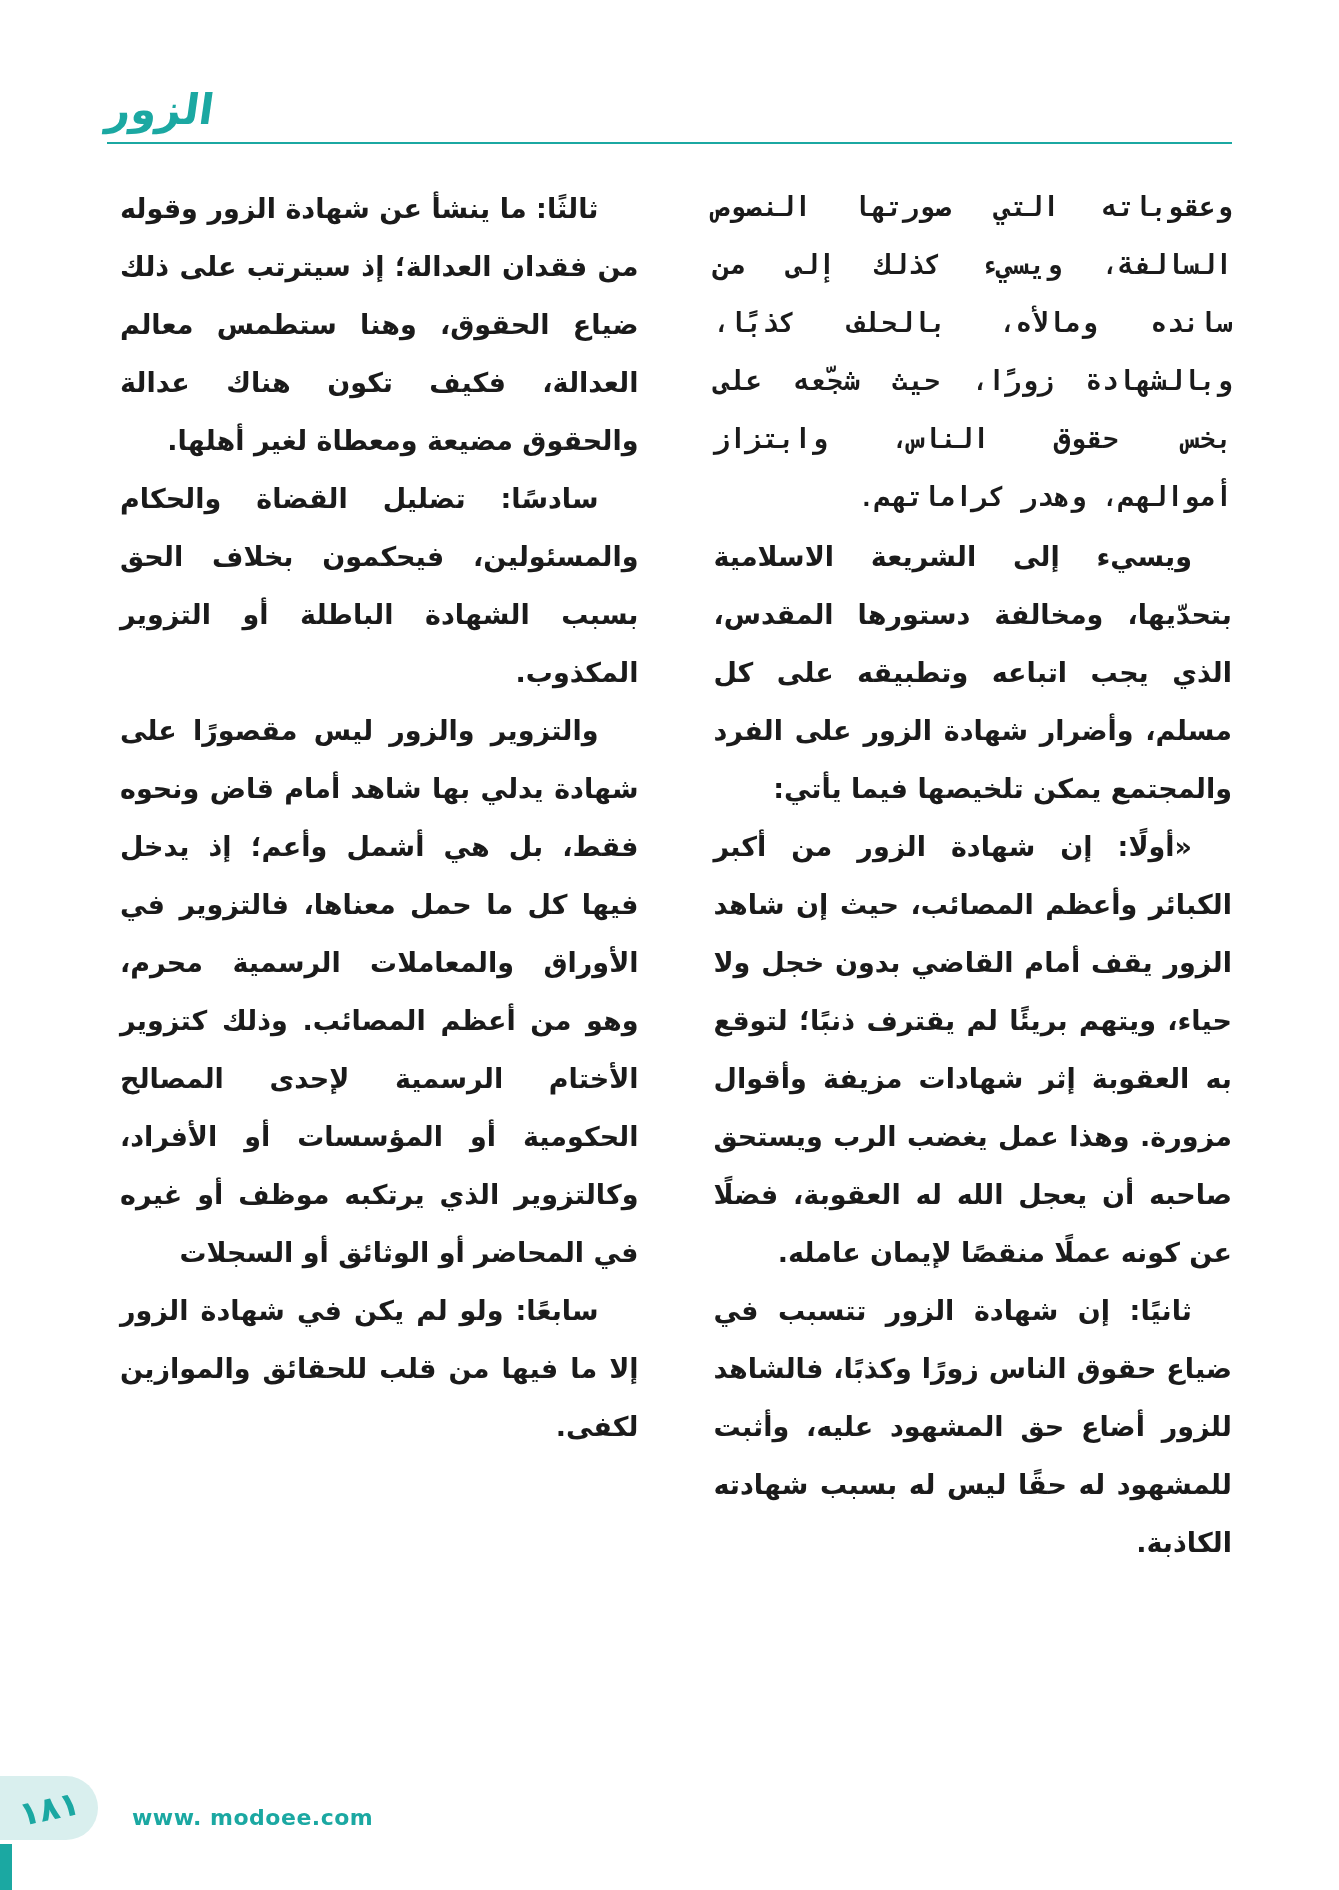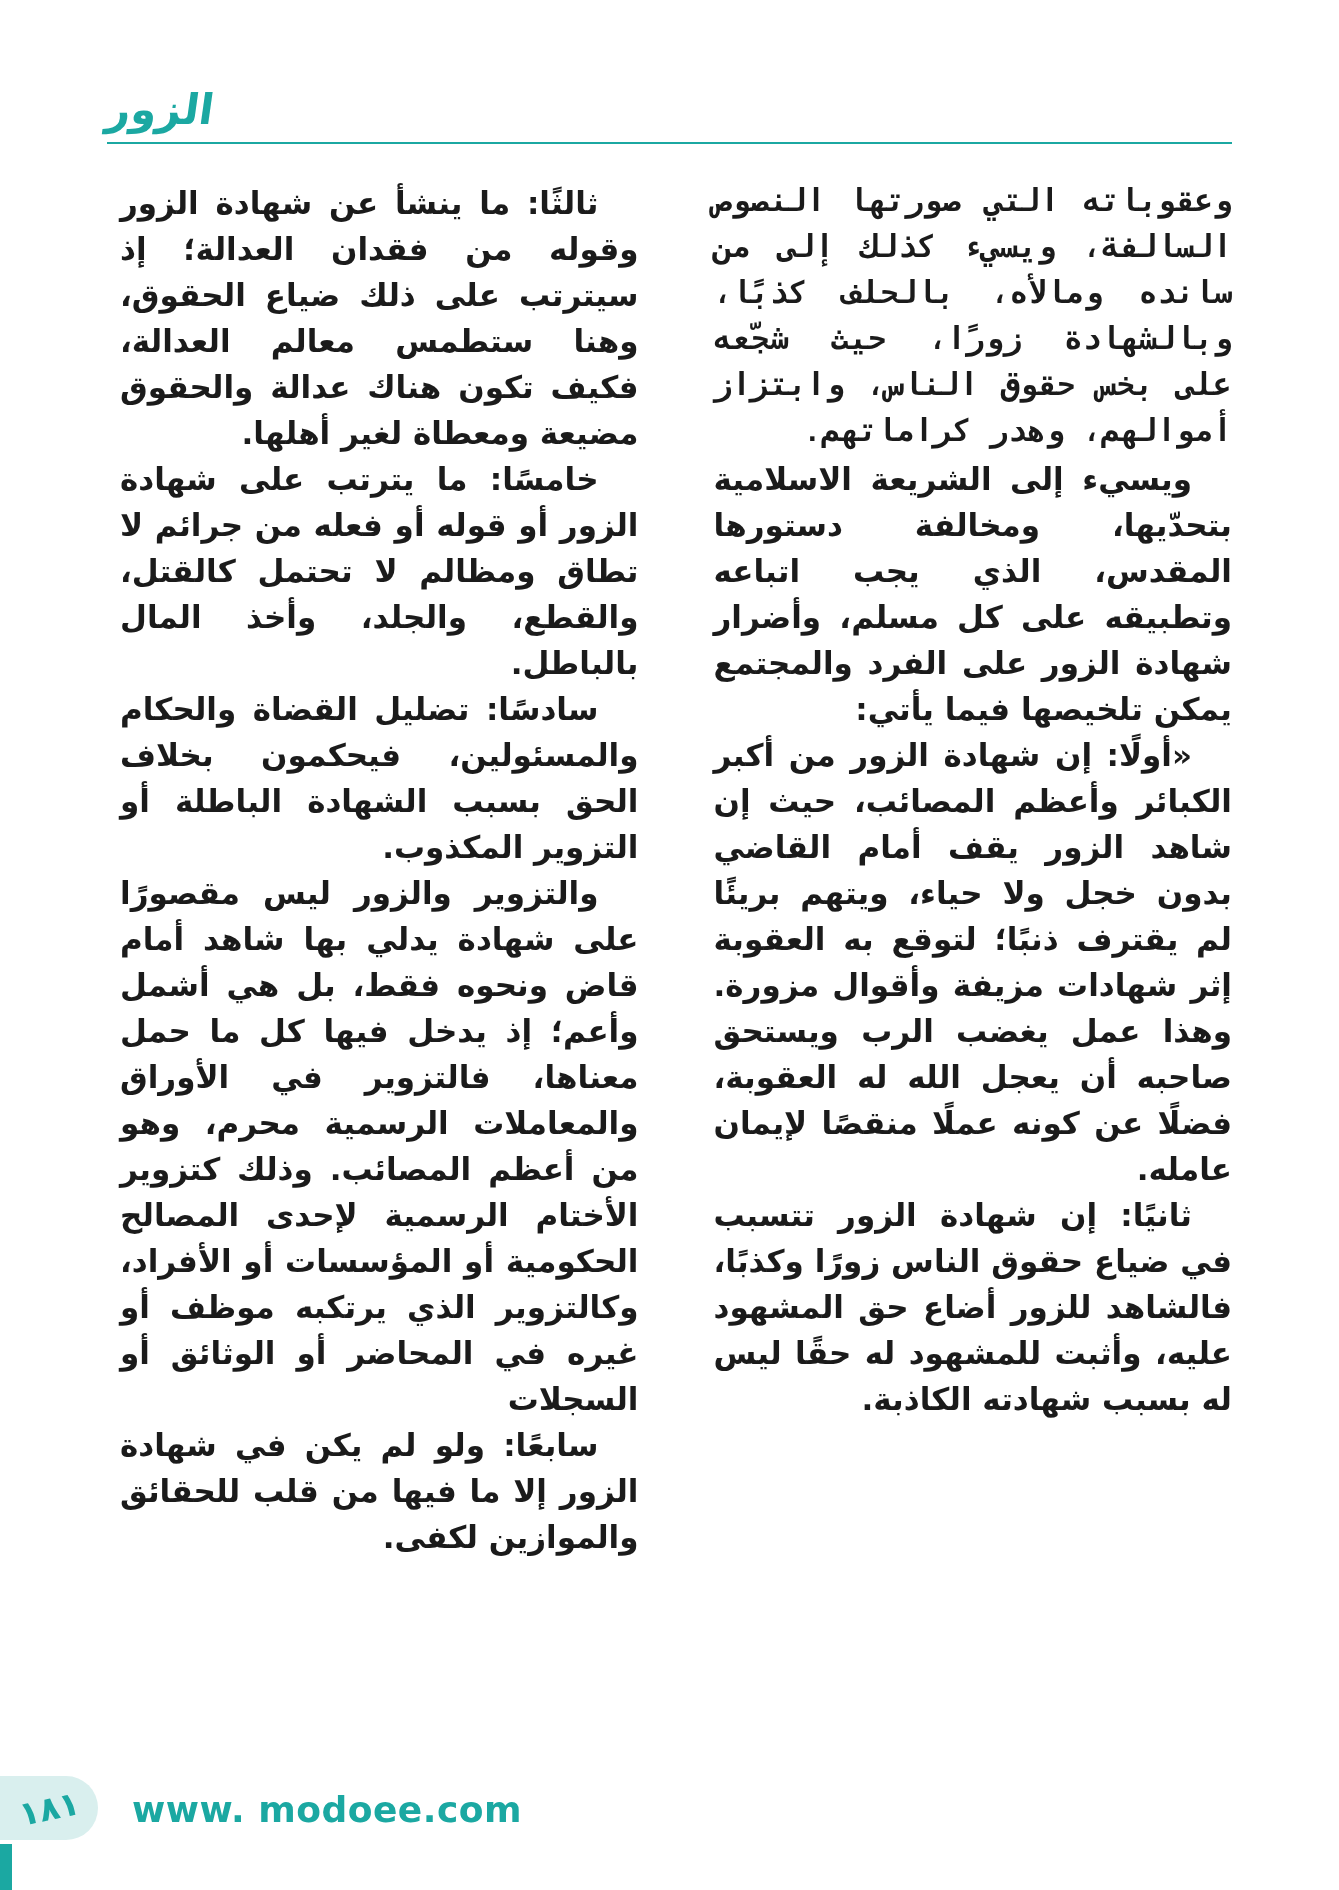--- a/index.html
+++ b/index.html
@@ -29,21 +29,21 @@
   .header-rule{margin-top:10px;height:2px;background:var(--accent);}
 
   
   .columns{
     position:absolute;top:180px;left:107px;right:107px;bottom:120px;
     display:flex;gap:62px;direction:rtl;
   }
   .col{
     flex:1;min-width:0;
     color:var(--ink);
-    font-size:31px;line-height:46px;font-weight:700;
+    font-size:27px;line-height:58px;font-weight:700;
     text-align:justify;
     direction:rtl;
     margin-left:13px;
   }
   .col p{margin:0;text-indent:40px;}
   .col p.flush{text-indent:0;font-family:Liberation Mono, monospace;}
 
   
   .pagenum-tab{
     position:absolute;left:0;bottom:50px;
@@ -56,21 +56,21 @@
     color:var(--accent);font-size:33px;font-weight:700;
     transform:rotate(-12deg);
     direction:ltr;
   }
   .edge-bar{
     position:absolute;left:0;bottom:0;width:12px;height:46px;
     background:var(--accent);
   }
   .site-link{
     position:absolute;left:132px;bottom:60px;
-    color:var(--accent);font-size:36px;font-weight:700;
+    color:var(--accent);font-size:22px;font-weight:700;
     direction:ltr;letter-spacing:0.5px;
     text-decoration:none;cursor:pointer;
   }
 </style>
 </head>
 <body>
 
 <div class="page">
 
   <div class="header">
@@ -80,21 +80,20 @@
 
   <div class="columns">
     <section class="col">
       <p class="flush">وعقوباته التي صورتها النصوص السالفة، ويسيء كذلك إلى من سانده ومالأه، بالحلف كذبًا، وبالشهادة زورًا، حيث شجّعه على بخس حقوق الناس، وابتزاز أموالهم، وهدر كراماتهم.</p>
       <p>ويسيء إلى الشريعة الاسلامية بتحدّيها، ومخالفة دستورها المقدس، الذي يجب اتباعه وتطبيقه على كل مسلم، وأضرار شهادة الزور على الفرد والمجتمع يمكن تلخيصها فيما يأتي:</p>
       <p>«أولًا: إن شهادة الزور من أكبر الكبائر وأعظم المصائب، حيث إن شاهد الزور يقف أمام القاضي بدون خجل ولا حياء، ويتهم بريئًا لم يقترف ذنبًا؛ لتوقع به العقوبة إثر شهادات مزيفة وأقوال مزورة. وهذا عمل يغضب الرب ويستحق صاحبه أن يعجل الله له العقوبة، فضلًا عن كونه عملًا منقصًا لإيمان عامله.</p>
       <p>ثانيًا: إن شهادة الزور تتسبب في ضياع حقوق الناس زورًا وكذبًا، فالشاهد للزور أضاع حق المشهود عليه، وأثبت للمشهود له حقًا ليس له بسبب شهادته الكاذبة.</p>
     </section>
     <section class="col">
       <p>ثالثًا: ما ينشأ عن شهادة الزور وقوله من فقدان العدالة؛ إذ سيترتب على ذلك ضياع الحقوق، وهنا ستطمس معالم العدالة، فكيف تكون هناك عدالة والحقوق مضيعة ومعطاة لغير أهلها.</p>
-      <p>خامسًا: ما يترتب على شهادة الزور أو قوله أو فعله من جرائم لا تطاق ومظالم لا تحتمل كالقتل، والقطع، والجلد، وأخذ المال بالباطل.</p>
       <p>سادسًا: تضليل القضاة والحكام والمسئولين، فيحكمون بخلاف الحق بسبب الشهادة الباطلة أو التزوير المكذوب.</p>
       <p>والتزوير والزور ليس مقصورًا على شهادة يدلي بها شاهد أمام قاض ونحوه فقط، بل هي أشمل وأعم؛ إذ يدخل فيها كل ما حمل معناها، فالتزوير في الأوراق والمعاملات الرسمية محرم، وهو من أعظم المصائب. وذلك كتزوير الأختام الرسمية لإحدى المصالح الحكومية أو المؤسسات أو الأفراد، وكالتزوير الذي يرتكبه موظف أو غيره في المحاضر أو الوثائق أو السجلات</p>
       <p>سابعًا: ولو لم يكن في شهادة الزور إلا ما فيها من قلب للحقائق والموازين لكفى.</p>
     </section>
   </div>
 
   <div class="pagenum-tab">
     <span class="pagenum">١٨١</span>
   </div>
   <div class="edge-bar"></div>

